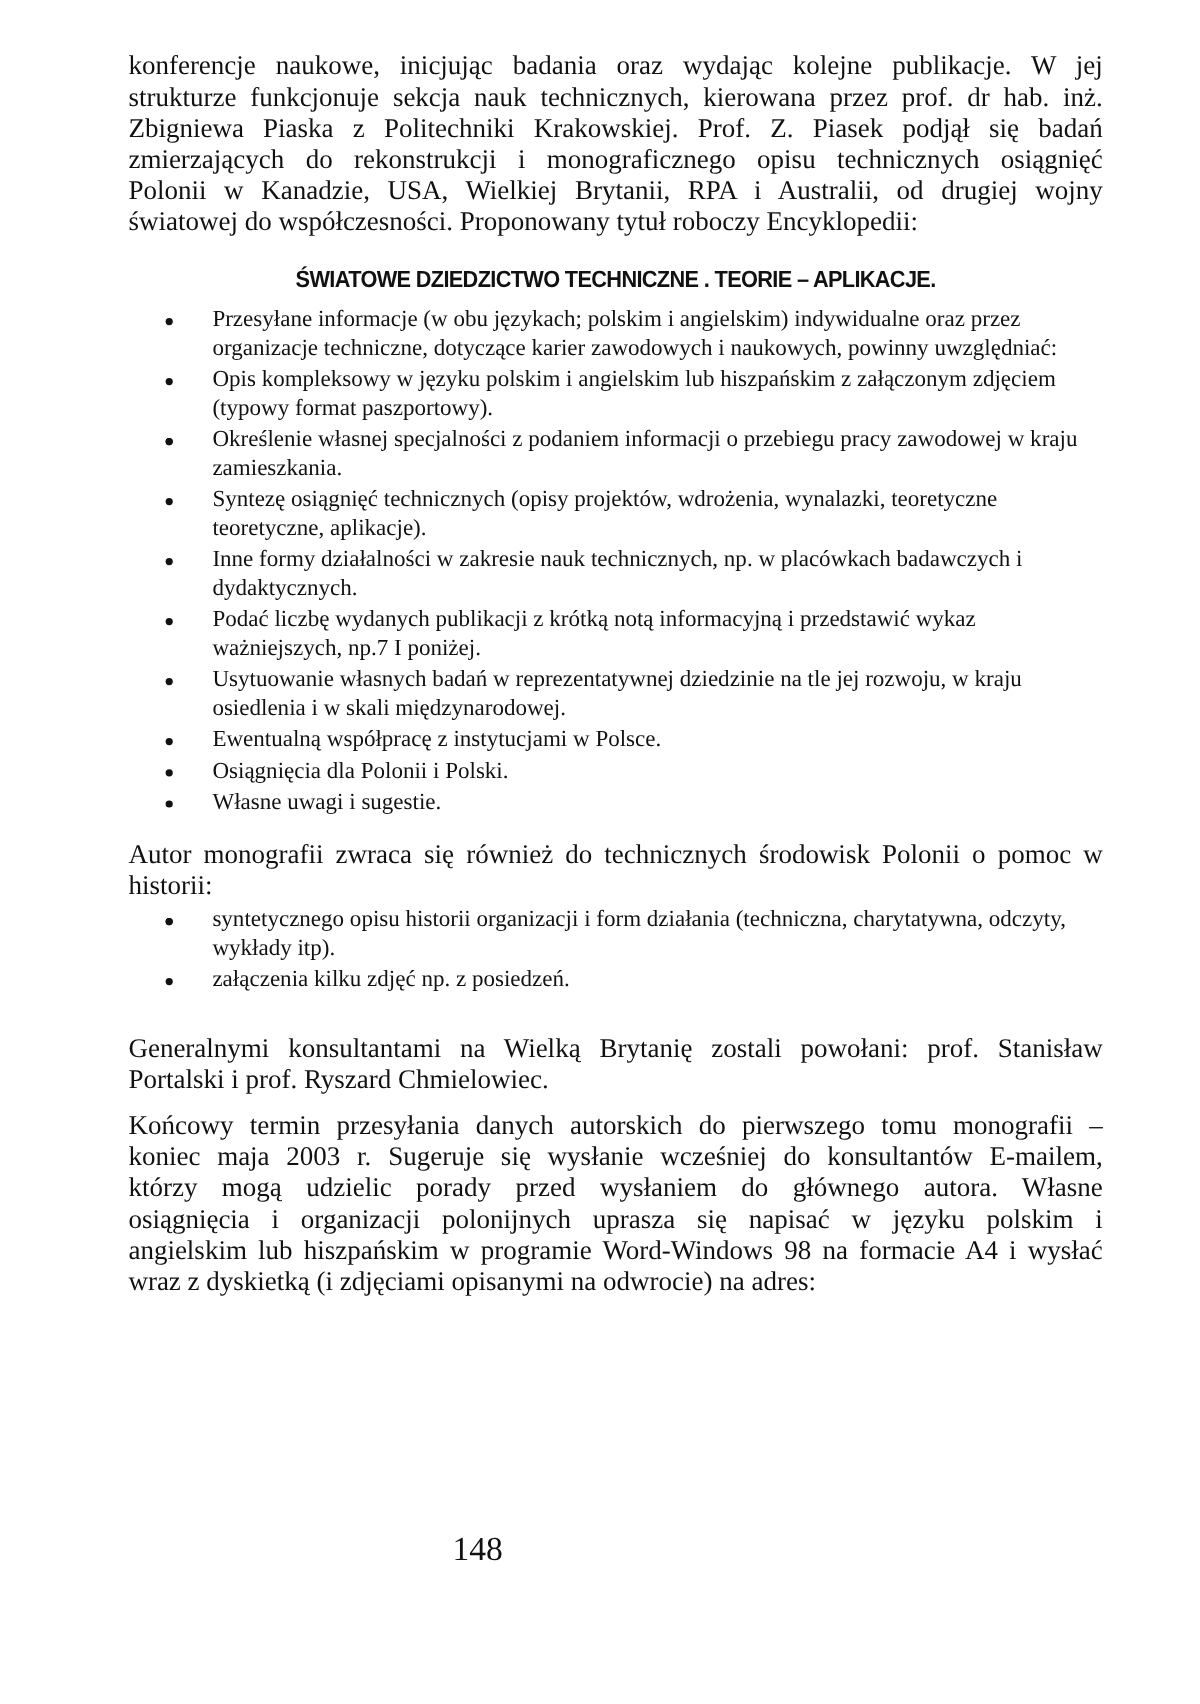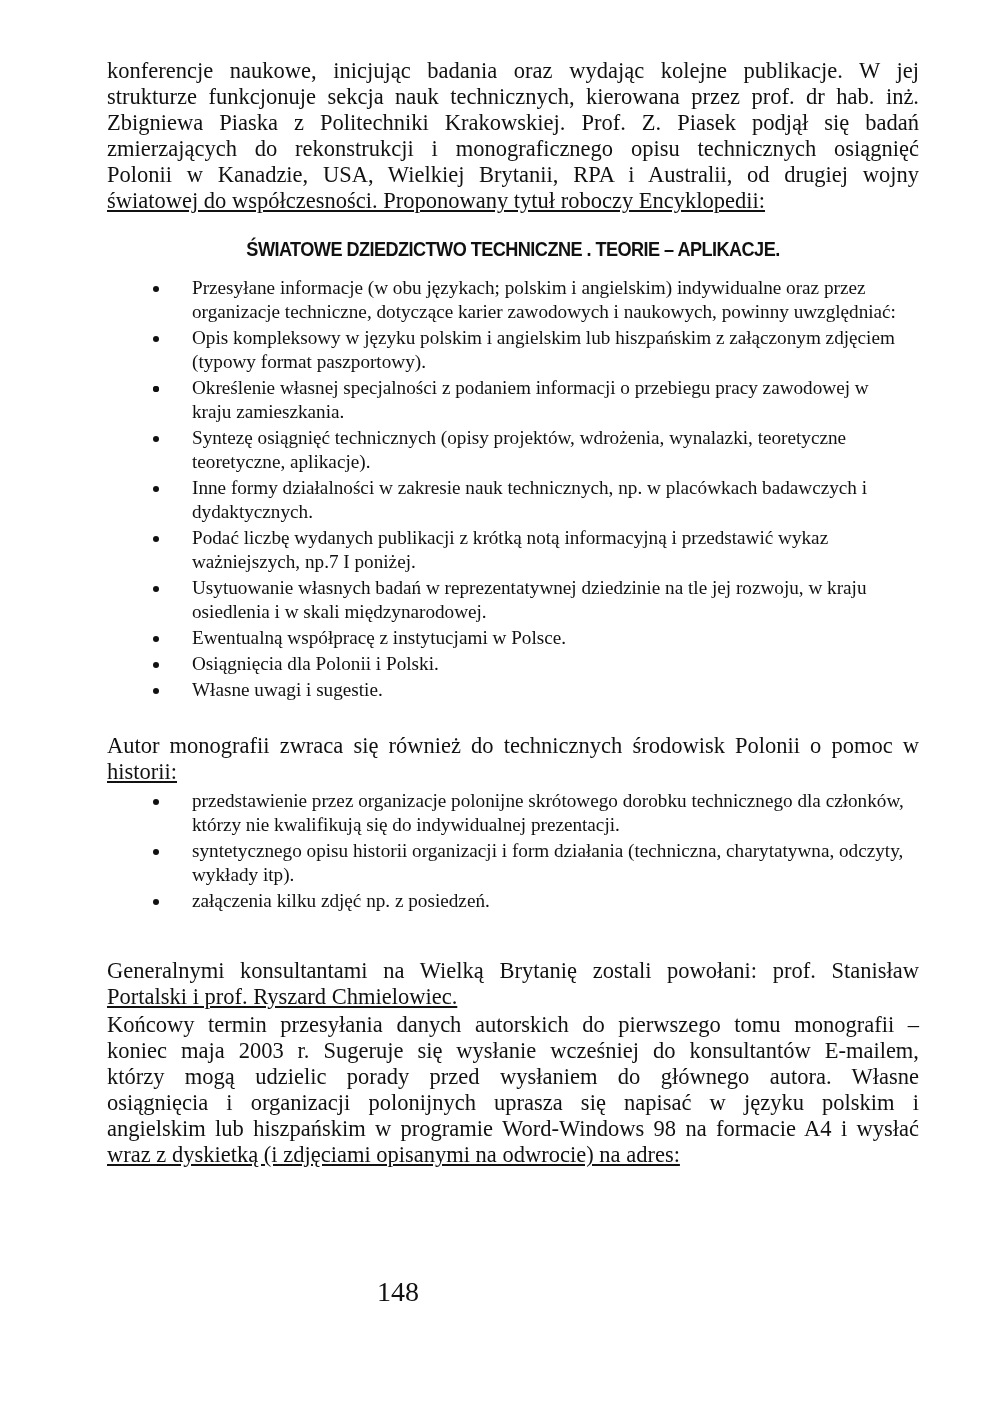--- a/index.html
+++ b/index.html
@@ -1,23 +1,23 @@
 <!DOCTYPE html>
 <html><head>
 <meta charset="utf-8">
 <style>
   html, body { margin: 0; padding: 0; background: #ffffff; }
   body { width: 1000px; height: 1420px; position: relative; overflow: hidden; color: #111; }
-  .page { position: absolute; left: 107px; top: 58px; width: 812px; font-family: "Liberation Serif", serif; }
+  .page { position: absolute; left: 107px; top: 42px; width: 812px; font-family: "Liberation Serif", serif; }
   .para { font-size: 22.5px; line-height: 26px; text-align: justify; margin: 0; }
   .para .ln { display: block; text-align: justify; text-align-last: justify; white-space: nowrap; }
-  .para .ln.last { text-align-last: left; text-decoration: underline; }
+  .para .ln.last { text-align-last: left; }
   .heading { font-family: "Liberation Sans", sans-serif; font-weight: bold; font-size: 19.5px; text-align: center; margin: 24px 0 10px 0; letter-spacing: -0.6px; transform: scaleX(0.93); }
   .label { font-size: 22.5px; line-height: 26px; margin: 0 0 4px 0; }
-  ul.bul { list-style: none; margin: 15px; padding: 0; }
+  ul.bul { list-style: none; margin: 0; padding: 0; }
   ul.bul li { position: relative; padding-left: 70px; font-size: 19.2px; line-height: 24px; margin-bottom: 2px; }
   ul.bul li .dot { position: absolute; left: 31px; top: 10px; width: 6px; height: 6px; border-radius: 50%; background: #111; }
   .gap1 { height: 16px; }
   .gap2 { height: 30px; }
   .pageno { position: absolute; left: 0; width: 796px; top: 1276px; text-align: center; font-family: "Liberation Serif", serif; font-size: 28px; }
 </style>
 </head>
 <body>
 
 <div class="page">
@@ -49,33 +49,33 @@
   </ul>
 
   <div class="gap1"></div>
 
   <p class="para">
     <span class="ln">Autor monografii zwraca się również do technicznych środowisk Polonii o pomoc w</span>
     <span class="ln last">historii:</span>
   </p>
 
   <ul class="bul" style="margin-top:4px;">
-    <li><span class="dot"></span><span>przedstawienie przez organizacje polonijne skrótowego dorobku technicznego dla członków, którzy nie kwalifikują się do indywidualnej prezentacji.</span></li>
+    <li><span class="dot"></span></li>
     <li><span class="dot"></span><span>syntetycznego opisu historii organizacji i form działania (techniczna, charytatywna, odczyty, wykłady itp).</span></li>
     <li><span class="dot"></span><span>załączenia kilku zdjęć np. z posiedzeń.</span></li>
   </ul>
 
   <div class="gap2"></div>
 
   <p class="para">
     <span class="ln">Generalnymi konsultantami na Wielką Brytanię zostali powołani: prof. Stanisław</span>
     <span class="ln last">Portalski i prof. Ryszard Chmielowiec.</span>
   </p>
 
-  <p class="para" style="margin-top:2px;">
+  <p class="para" style="margin-top:12px;">
     <span class="ln">Końcowy termin przesyłania danych autorskich do pierwszego tomu monografii –</span>
     <span class="ln">koniec maja 2003 r. Sugeruje się wysłanie wcześniej do konsultantów E-mailem,</span>
     <span class="ln">którzy mogą udzielic porady przed wysłaniem do głównego autora. Własne</span>
     <span class="ln">osiągnięcia i organizacji polonijnych uprasza się napisać w języku polskim i</span>
     <span class="ln">angielskim lub hiszpańskim w programie Word-Windows 98 na formacie A4 i wysłać</span>
     <span class="ln last">wraz z dyskietką (i zdjęciami opisanymi na odwrocie) na adres:</span>
   </p>
 </div>
 
 <div class="pageno">148</div>

